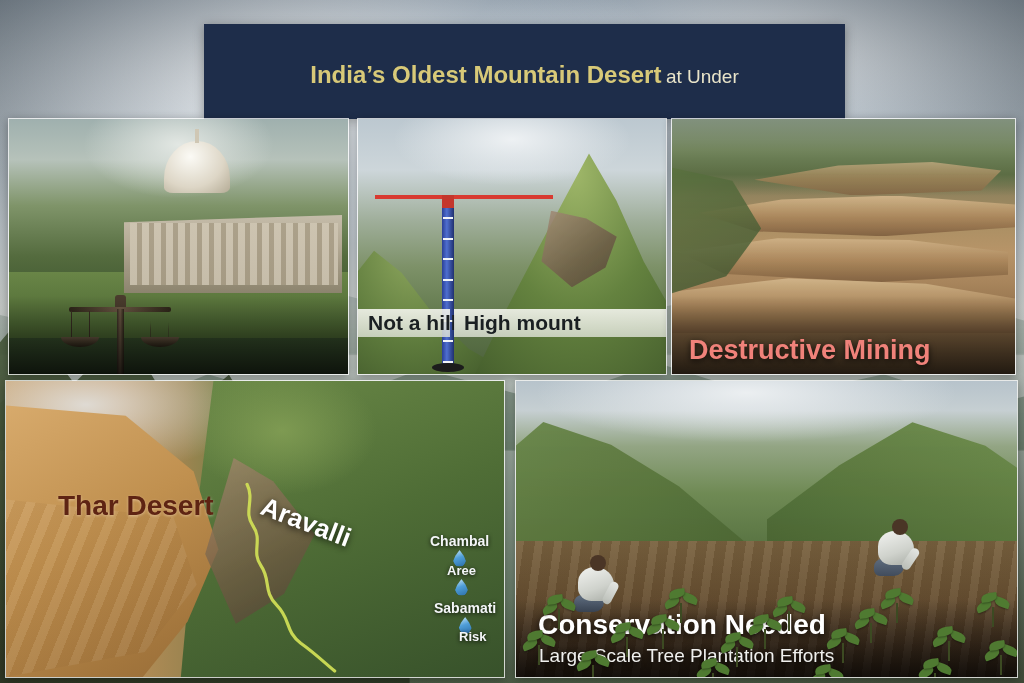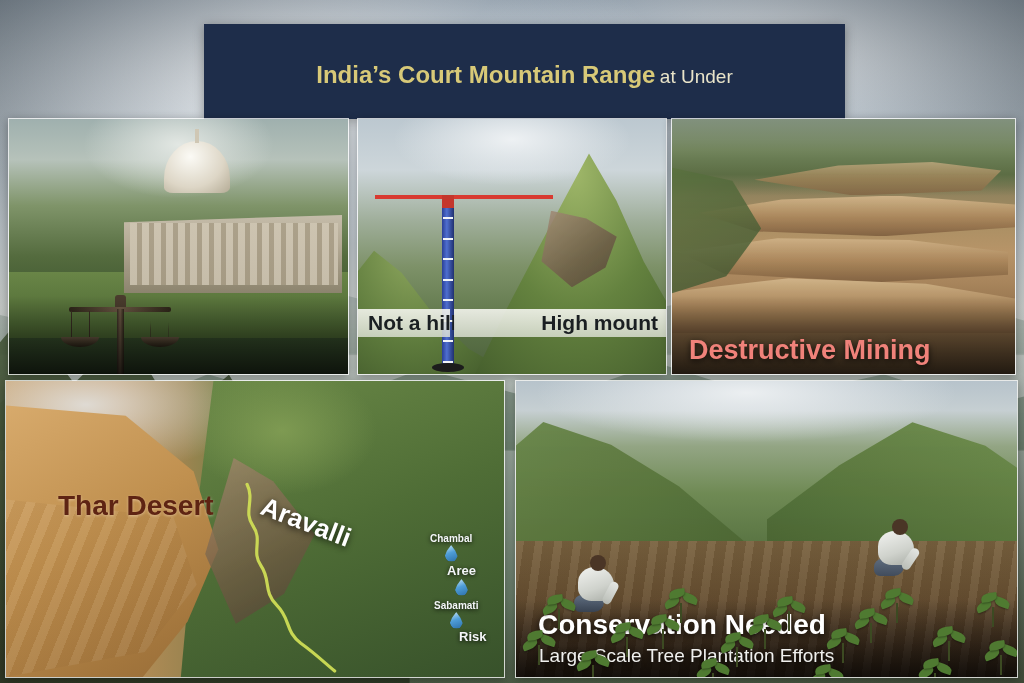--- a/index.html
+++ b/index.html
@@ -159,21 +159,21 @@
     text-shadow:0 1px 2px rgba(255,255,255,.55); white-space:nowrap;
   }
   .big-num .unit { font-size:24px; margin-left:5px; }
   .strip {
     position:absolute; height:28px;
     background:linear-gradient(rgba(244,245,238,.9), rgba(222,226,214,.82));
     display:flex; align-items:center;
   }
   .strip span { font-size:21px; font-weight:bold; color:#1a1f22; padding:0 10px; white-space:nowrap; }
   #strip-left  { left:0;  top:190px; width:92px;  justify-content:flex-start; }
-  #strip-right { left:96px; top:190px; width:214px; justify-content:flex-end; }
+  #strip-right { left:96px; top:190px; width:214px; justify-content:flex-start; }
 
   
   #p-mining { left:671px; top:118px; width:345px; height:257px;padding-left:29px; }
   #p-mining .bg {
     position:absolute; inset:0;
     background:
       linear-gradient(#8c9a9a 0%, #9aa396 8%, #7d8a6a 16%, #8a7f5c 26%, #a98f63 40%, #b79468 52%, #a8855c 64%, #8e6e49 78%, #7a5d3c 100%);
   }
   .scar {
     position:absolute; background:linear-gradient(180deg,#d3b78c,#a9855a 55%,#7f6040);
@@ -239,21 +239,21 @@
     position:absolute; left:262px; top:490px;
     font-size:26px; font-weight:bold; color:#ffffff;
     text-shadow:0 2px 6px rgba(0,0,0,.75);
     transform:rotate(21deg); transform-origin:left center; white-space:nowrap;
   }
   .river {
     position:absolute; display:flex; flex-direction:column; align-items:center;
     white-space:nowrap;
   }
   .river .rname {
-    font-size:10px; font-weight:bold; color:#f4f6f8;
+    font-size:14px; font-weight:bold; color:#f4f6f8;
     text-shadow:0 1px 4px rgba(0,0,0,.85);
   }
   .drop {
     width:13px; height:17px; margin-top:1px;
     background:linear-gradient(160deg,#cfe9f7,#4f9ed8 45%,#2b6ea8);
     border-radius:50% 50% 50% 50% / 62% 62% 38% 38%;
     clip-path:polygon(50% 0,82% 34%,100% 66%,78% 96%,22% 96%,0 66%,18% 34%);
     box-shadow:0 1px 3px rgba(0,0,0,.5);
   }
   #riv-0 { left:430px; top:533px; }
@@ -343,21 +343,21 @@
 <div id="bg">
   <div class="sky"></div>
   <div class="ridge r1"></div>
   <div class="ridge r2"></div>
   <div class="fg-left"></div>
   <div class="vignette"></div>
 </div>
 
 <div id="banner">
   <div class="t2row">
-    <span class="t2">India’s Court Mountain Range</span>
+    <span class="t2">India’s Oldest Mountain Desert</span>
     <span class="t3">at Under</span>
   </div>
 </div>
 
 <div class="panel" id="p-court">
   <div class="bg"></div>
   <div class="court-lawn"></div>
   <div class="court-bldg"></div>
   <div class="court-cols"></div>
   <div class="court-dome"></div>

